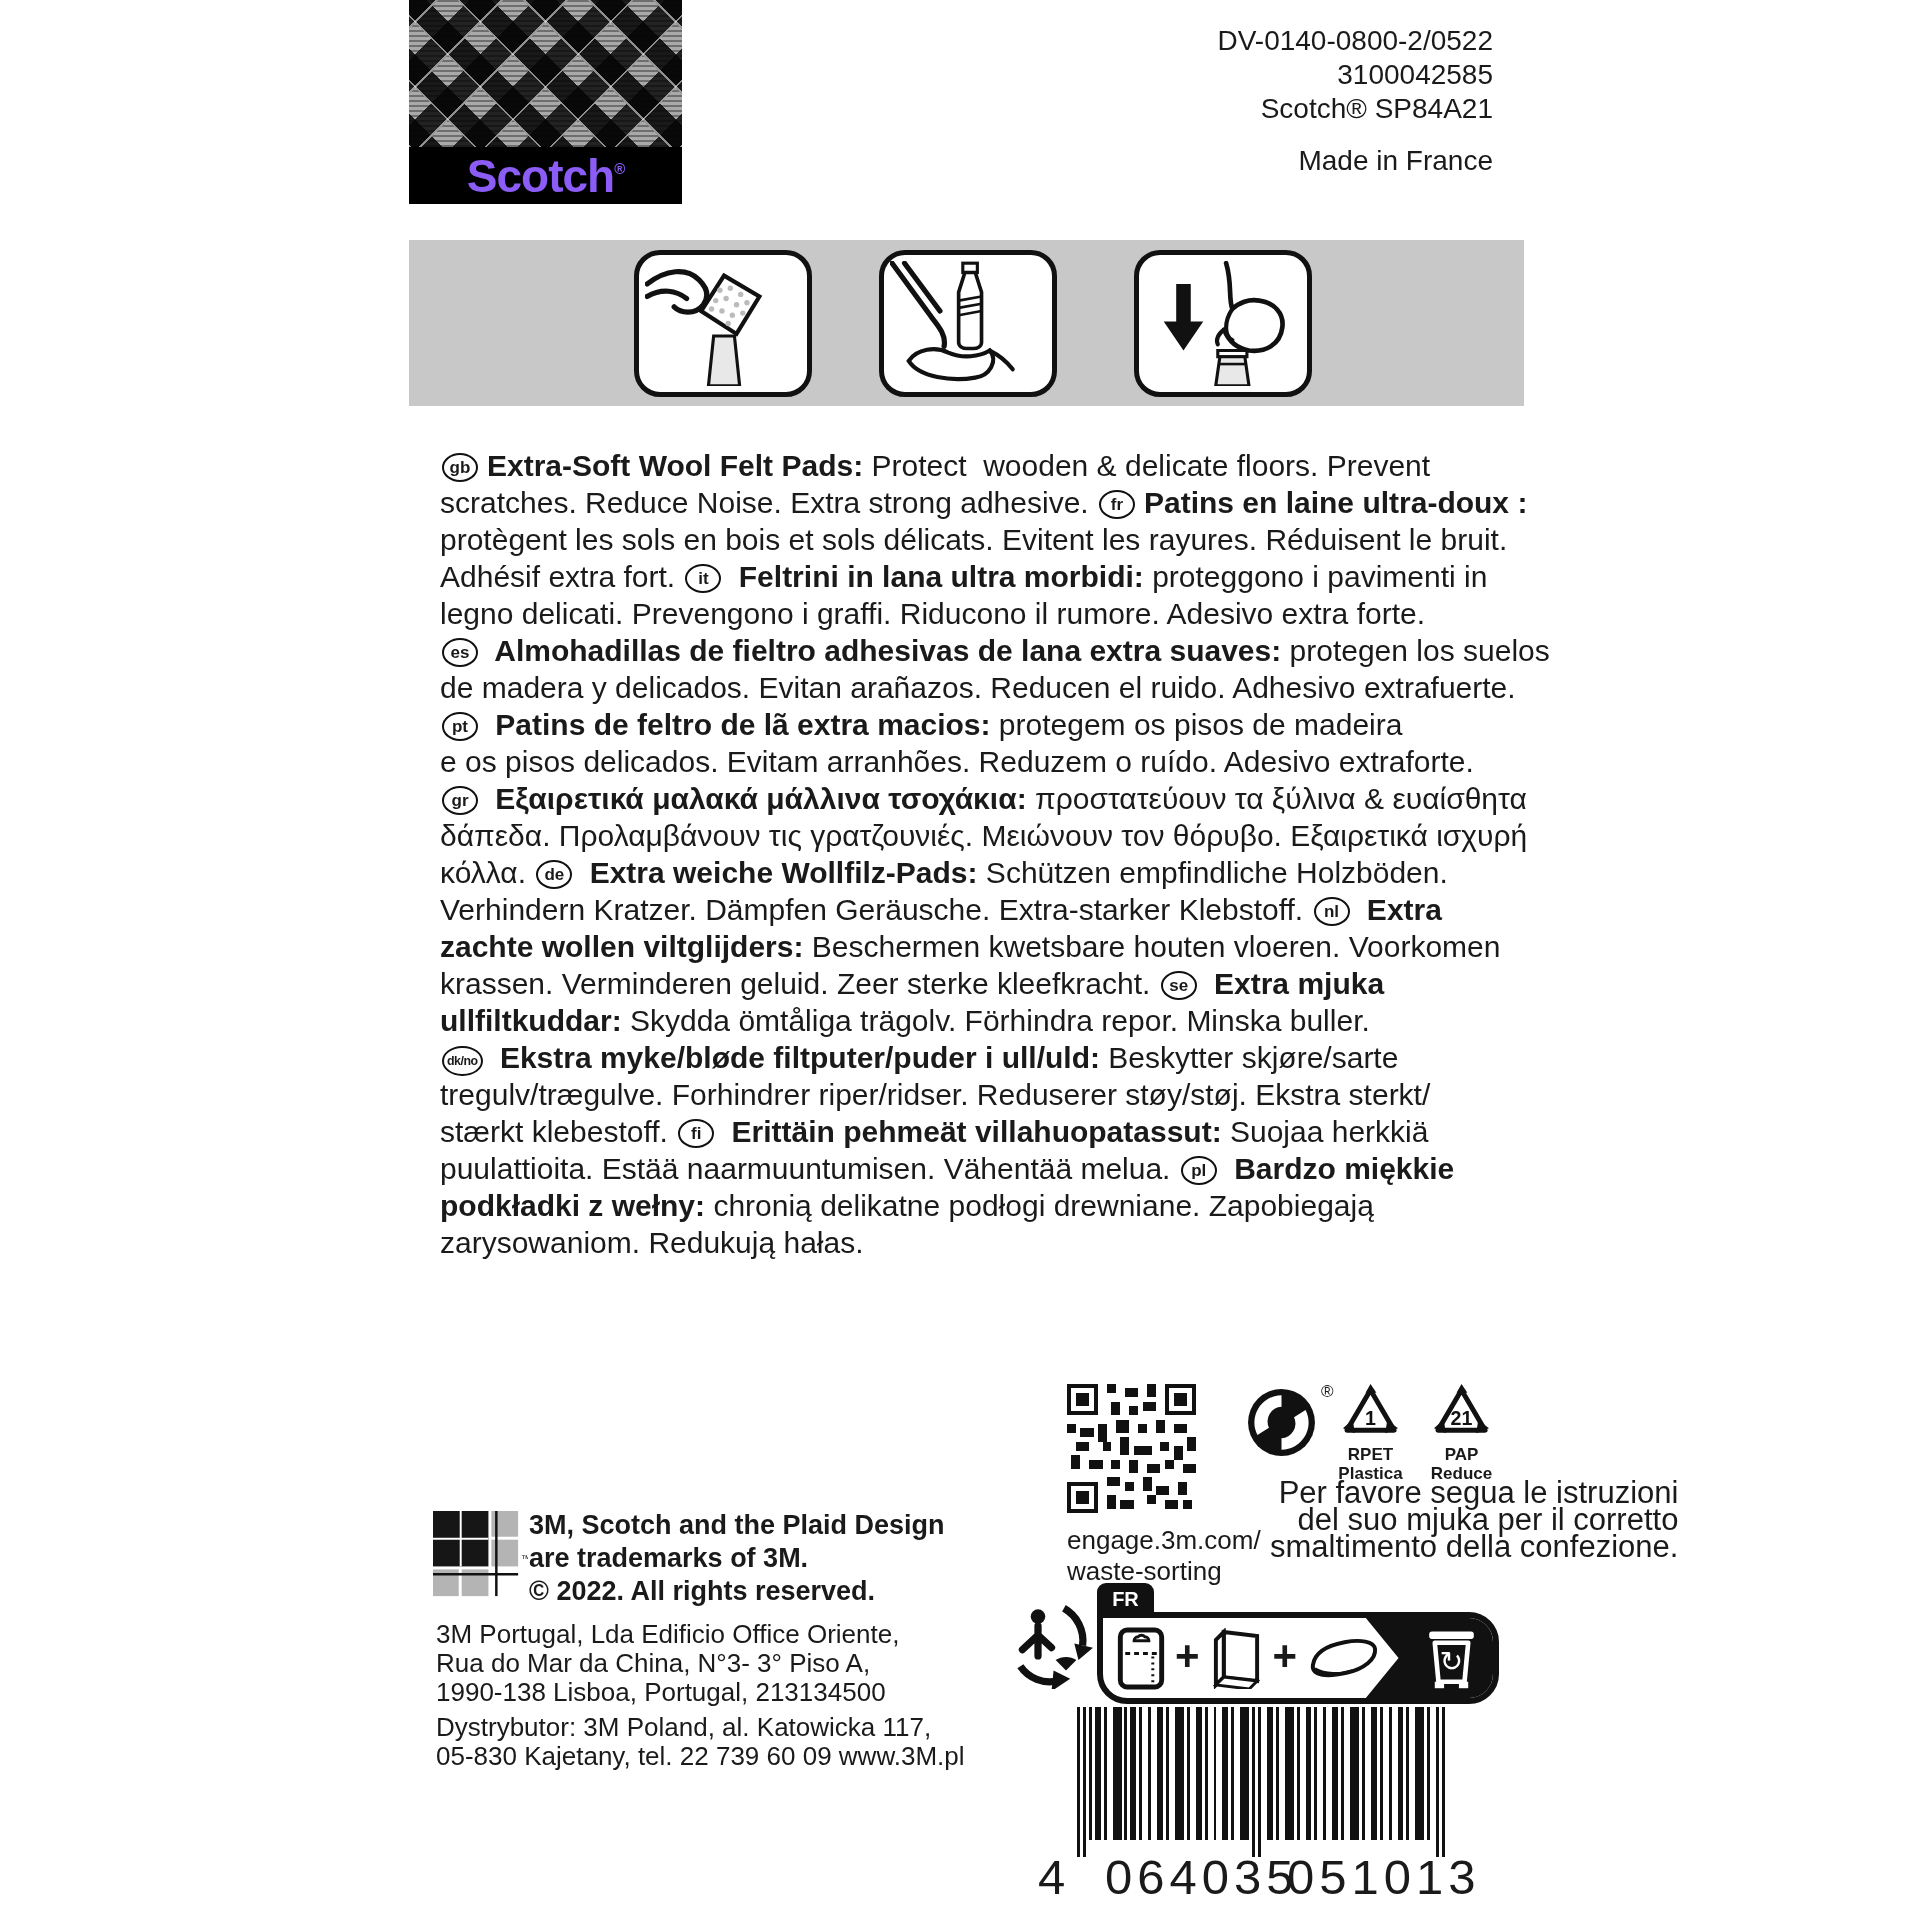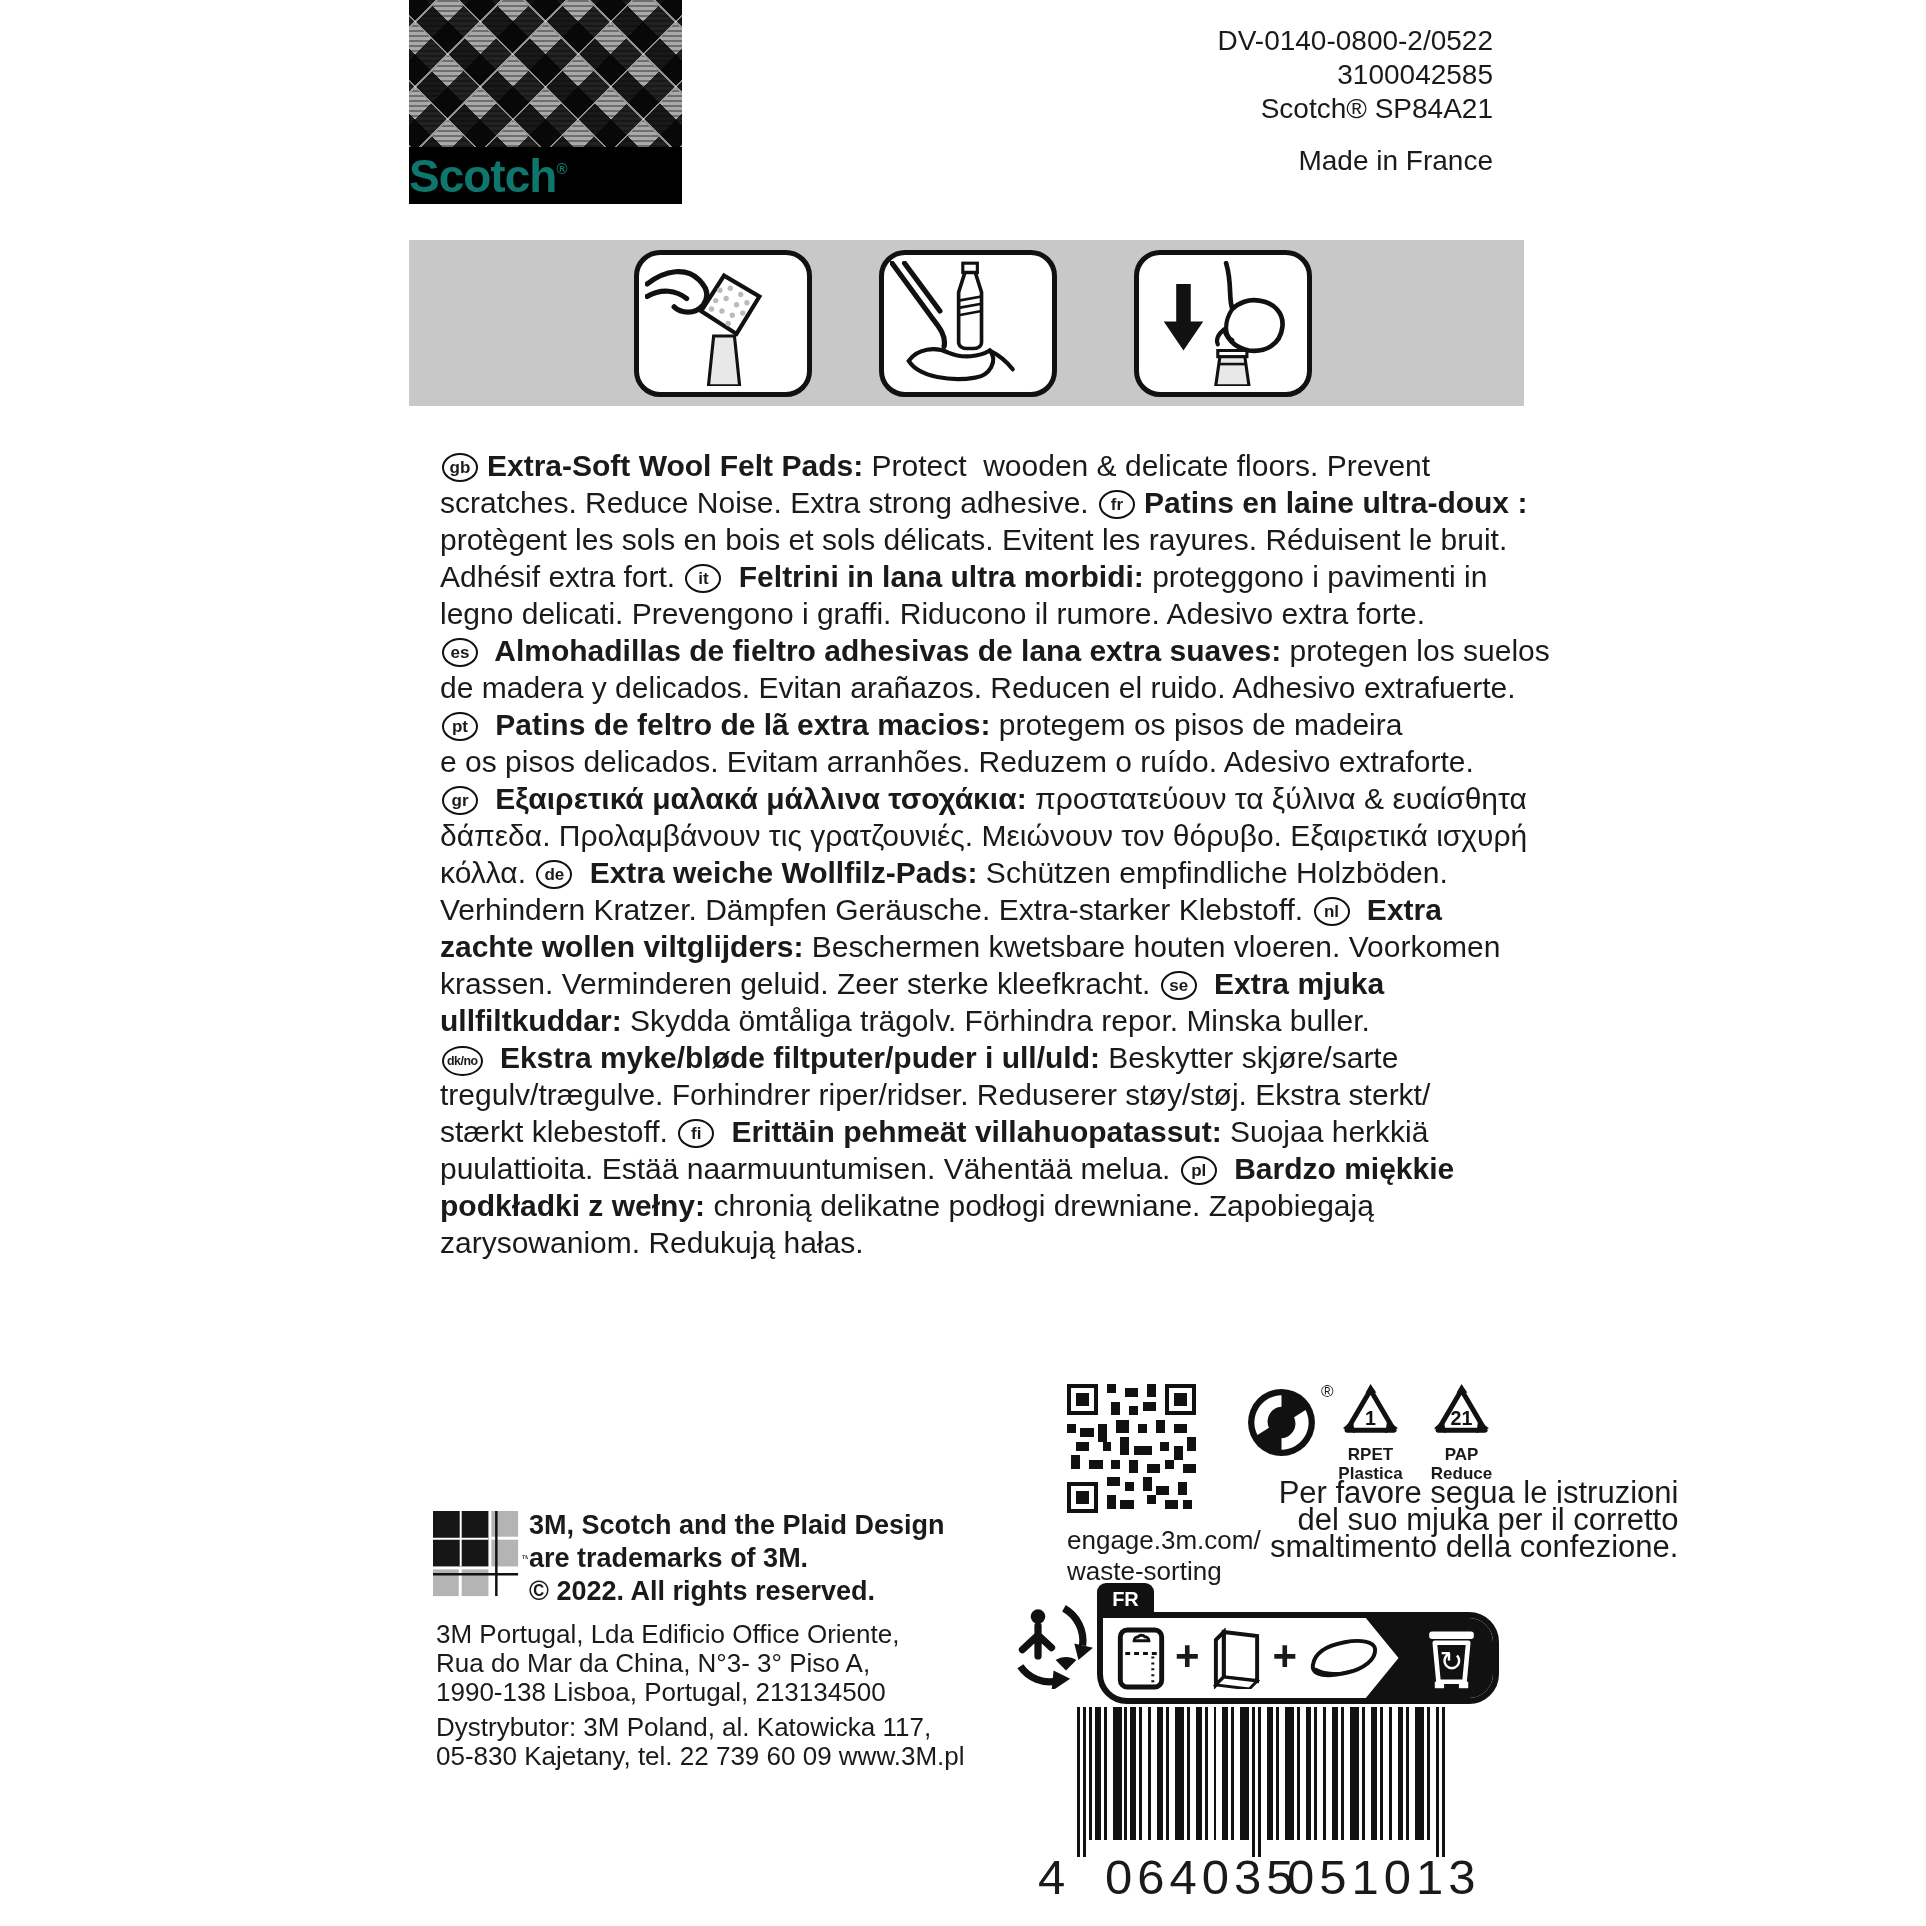--- a/index.html
+++ b/index.html
@@ -8,21 +8,21 @@
 
   
   .logo{position:absolute;left:409px;top:0;width:273px;height:204px;}
   .plaid{width:100%;height:147px;
     background:
       repeating-linear-gradient(45deg, rgba(255,255,255,.55) 0 2px, transparent 2px 46px),
       repeating-linear-gradient(-45deg, rgba(255,255,255,.55) 0 2px, transparent 2px 46px),
       repeating-linear-gradient(45deg, rgba(5,5,5,.88) 0 24px, transparent 24px 46px),
       repeating-linear-gradient(-45deg, rgba(5,5,5,.82) 0 24px, transparent 24px 46px),
       repeating-linear-gradient(0deg, #6e6e6e 0 2px, #a9a9a9 2px 5px);}
-  .logo-band{width:100%;height:57px;background:#000;color:#0f766e;display:flex;align-items:center;}
+  .logo-band{width:100%;height:57px;background:#000;color:#8b5cf6;display:flex;align-items:center;justify-content:center;}
   .logo-word{font-size:46px;font-weight:bold;letter-spacing:-1px;}
   .logo-word sup{font-size:15px;vertical-align:18px;}
 
   
   .codes{position:absolute;left:891px;top:24px;width:602px;text-align:right;font-size:28px;line-height:34px;}
   .codes .origin{margin-top:18px;}
 
   
   .banner{position:absolute;left:409px;top:240px;width:1115px;height:166px;background:#c8c8c8;}
   .picto{position:absolute;top:10px;width:178px;height:147px;background:#fff;border:5px solid #111;

